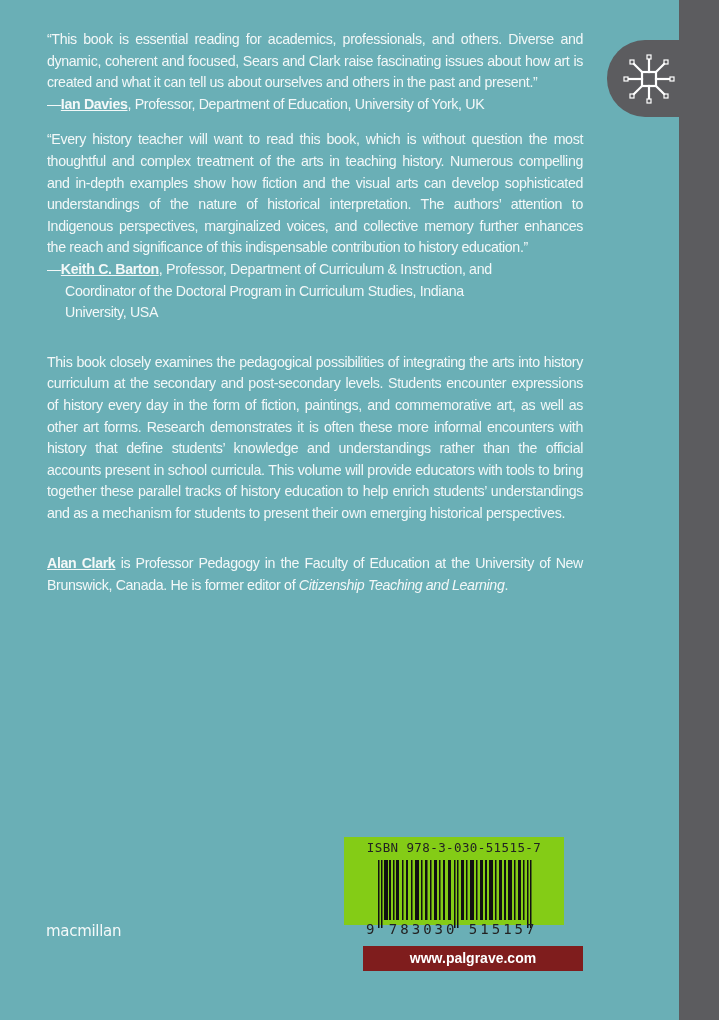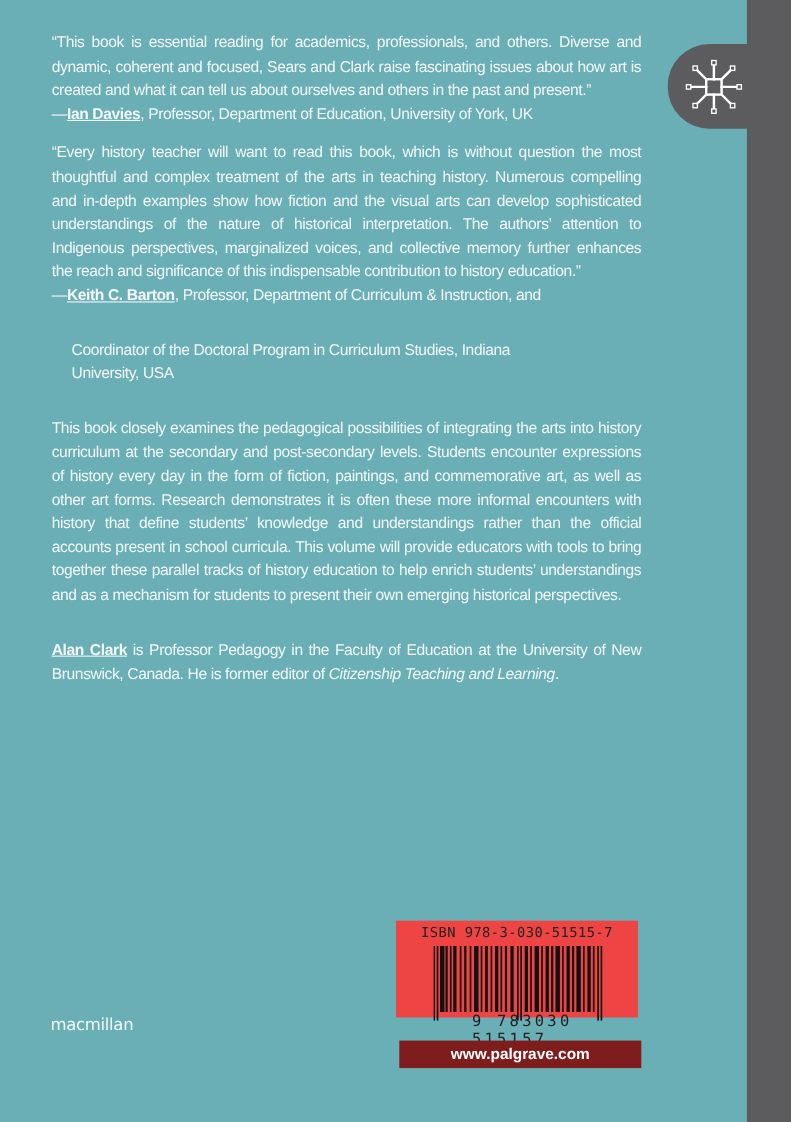--- a/index.html
+++ b/index.html
@@ -21,42 +21,42 @@
   }
   .logo-tab svg { position: absolute; left: 14px; top: 11px; }
   .content {
     position: absolute; left: 47px; top: 29px; width: 536px;
     font-size: 14.2px; line-height: 21.6px;
     letter-spacing: -0.35px;
   }
   .content p { margin: 0; text-align: justify; }
   .quote { margin-bottom: 0; }
   .attrib { text-align: left !important; }
-  .attrib .cont { display: block; padding-left: 18px; margin-top: 28px; }
+  .attrib .cont { display: block; padding-left: 18px; }
   .gap-sm { height: 14px; }
   .gap-lg { height: 28px; }
   .gap-md { height: 15px; }
   b { font-weight: bold; text-decoration: underline; }
   i { font-style: italic; }
   .last-line-left { text-align-last: left; }
 
   .barcode-box {
-    position: absolute; left: 360px; top: 837px; width: 220px; height: 88px;
-    background: #ef4444;
+    position: absolute; left: 344px; top: 837px; width: 220px; height: 88px;
+    background: #84cc16;
   }
   .isbn-text {
     position: absolute; left: 0; width: 220px; top: 3px; text-align: center;
     font-family: "DejaVu Sans Mono", "Liberation Mono", monospace;
     font-size: 12.5px; color: #222; letter-spacing: 0.4px;
   }
   .bars { position: absolute; left: 34px; top: 23px; }
   .barcode-digits {
     position: absolute; left: 22px; top: 84px;
     font-family: "DejaVu Sans Mono", "Liberation Mono", monospace;
-    font-size: 14px; color: #222; letter-spacing: 3px; margin-left: 47px;
+    font-size: 14px; color: #222; letter-spacing: 3px;
   }
   .url-bar {
     position: absolute; left: 363px; top: 946px; width: 220px; height: 25px;
     background: #7f1d1d; color: #ffffff;
     font-size: 14px; font-weight: bold; text-align: center; line-height: 25px;
   }
   .publisher-logo {
     position: absolute; left: 46px; top: 920px; color: #f4f9f9;
     font-family: "DejaVu Sans", sans-serif;
   }

